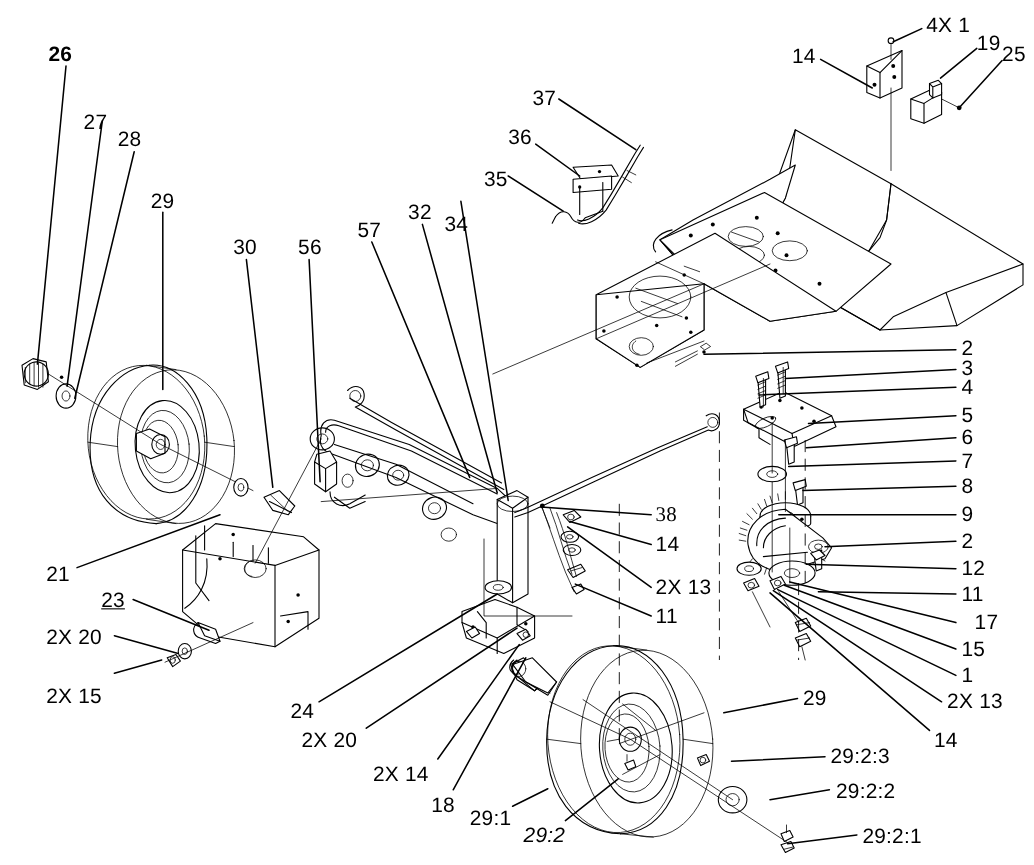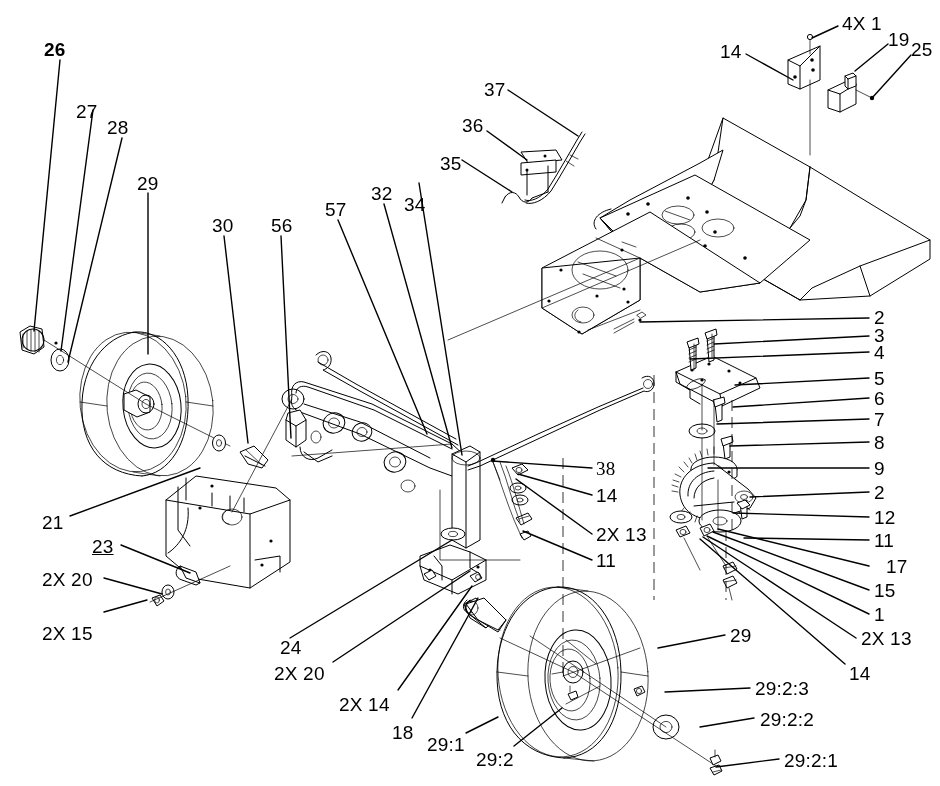--- a/index.html
+++ b/index.html
@@ -483,25 +483,25 @@
       <div class="cal" style="left: 861px; top: 629px;">2X 13</div>
       <div class="cal" style="left: 849px; top: 664px;">14</div>
       <div class="cal" style="left: 596px; top: 459px; font-family: Liberation Serif, serif;">38</div>
       <div class="cal" style="left: 596px; top: 486px;">14</div>
       <div class="cal" style="left: 596px; top: 525px;">2X 13</div>
       <div class="cal" style="left: 596px; top: 551px;">11</div>
       <div class="cal" style="left: 42px; top: 513px;">21</div>
       <div class="cal" style="left: 92px; top: 537px; text-decoration: underline;">23</div>
       <div class="cal" style="left: 42px; top: 570px;">2X 20</div>
       <div class="cal" style="left: 42px; top: 608px; margin-top: 16px;">2X 15</div>
-      <div class="cal" style="left: 280px; top: 638px;">24</div>
+      <div class="cal" style="left: 264px; top: 638px;">24</div>
       <div class="cal" style="left: 274px; top: 664px;">2X 20</div>
       <div class="cal" style="left: 339px; top: 695px;">2X 14</div>
       <div class="cal" style="left: 392px; top: 723px;">18</div>
       <div class="cal" style="left: 427px; top: 735px;">29:1</div>
-      <div class="cal" style="left: 476px; top: 750px;">29:2</div>
+      <div class="cal" style="left: 476px; top: 750px; font-style: italic;">29:2</div>
       <div class="cal" style="left: 730px; top: 626px;">29</div>
       <div class="cal" style="left: 755px; top: 679px;">29:2:3</div>
       <div class="cal" style="left: 760px; top: 710px;">29:2:2</div>
       <div class="cal" style="left: 784px; top: 751px;">29:2:1</div>
     </div>
 
 </div>
 
 </body></html>

